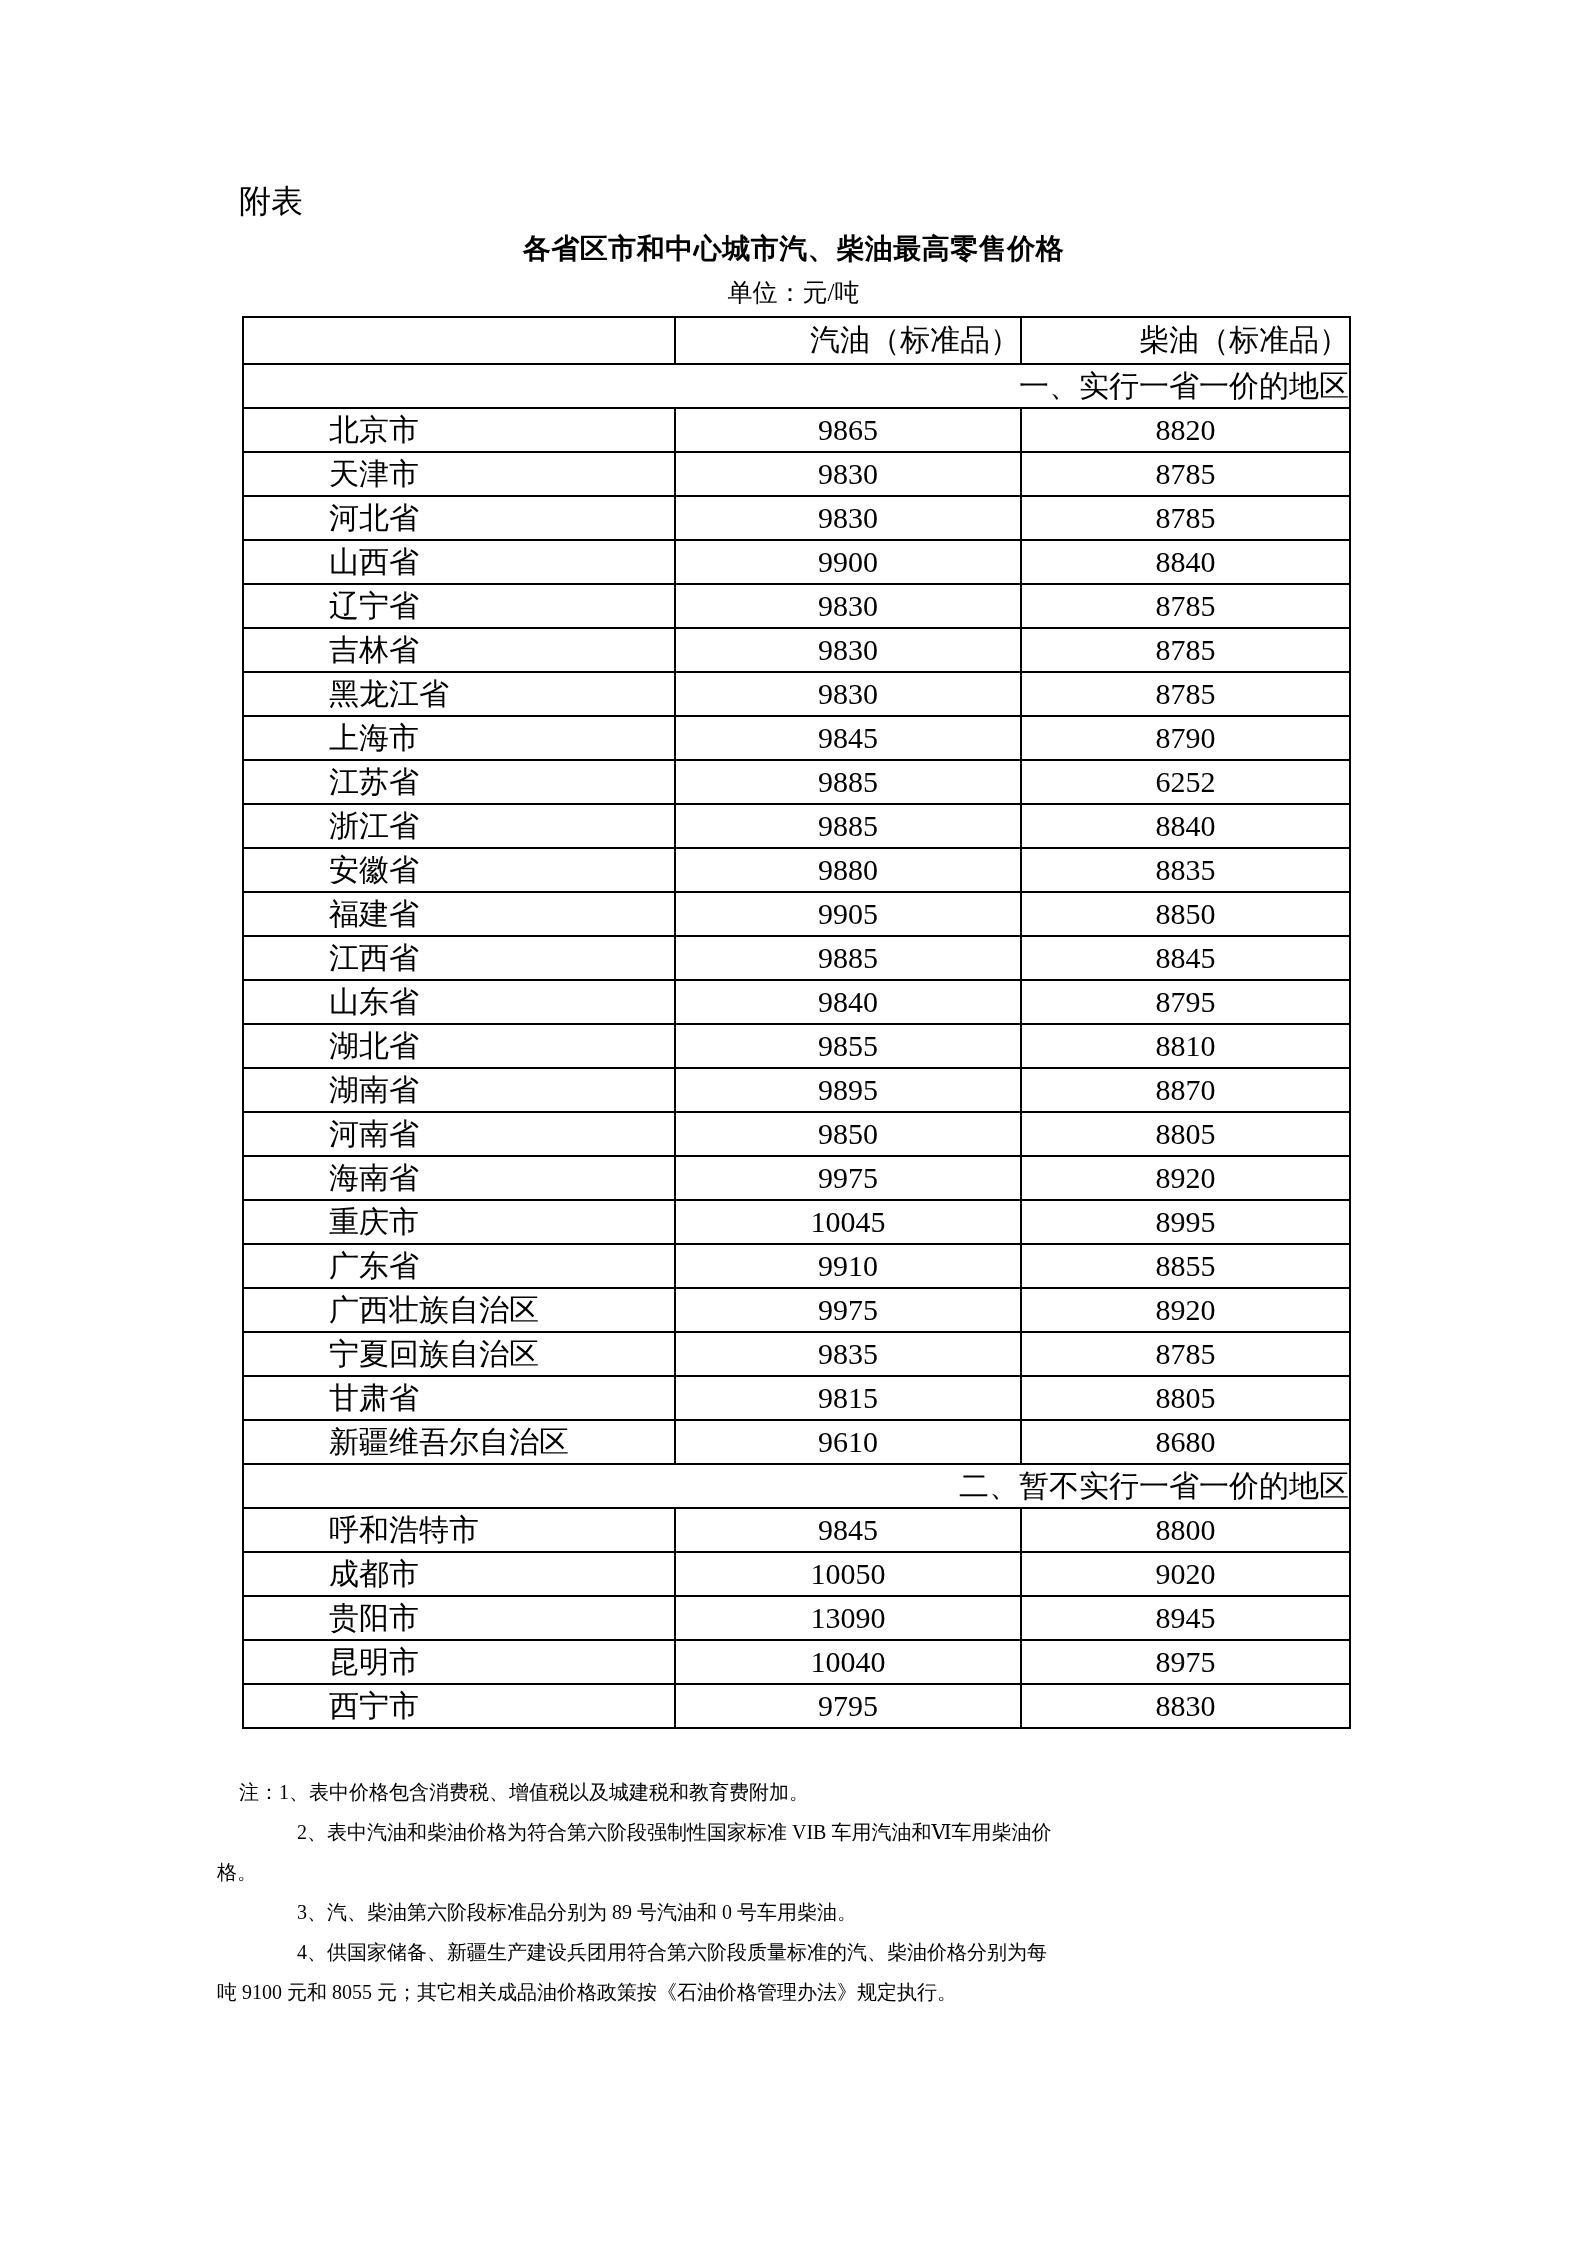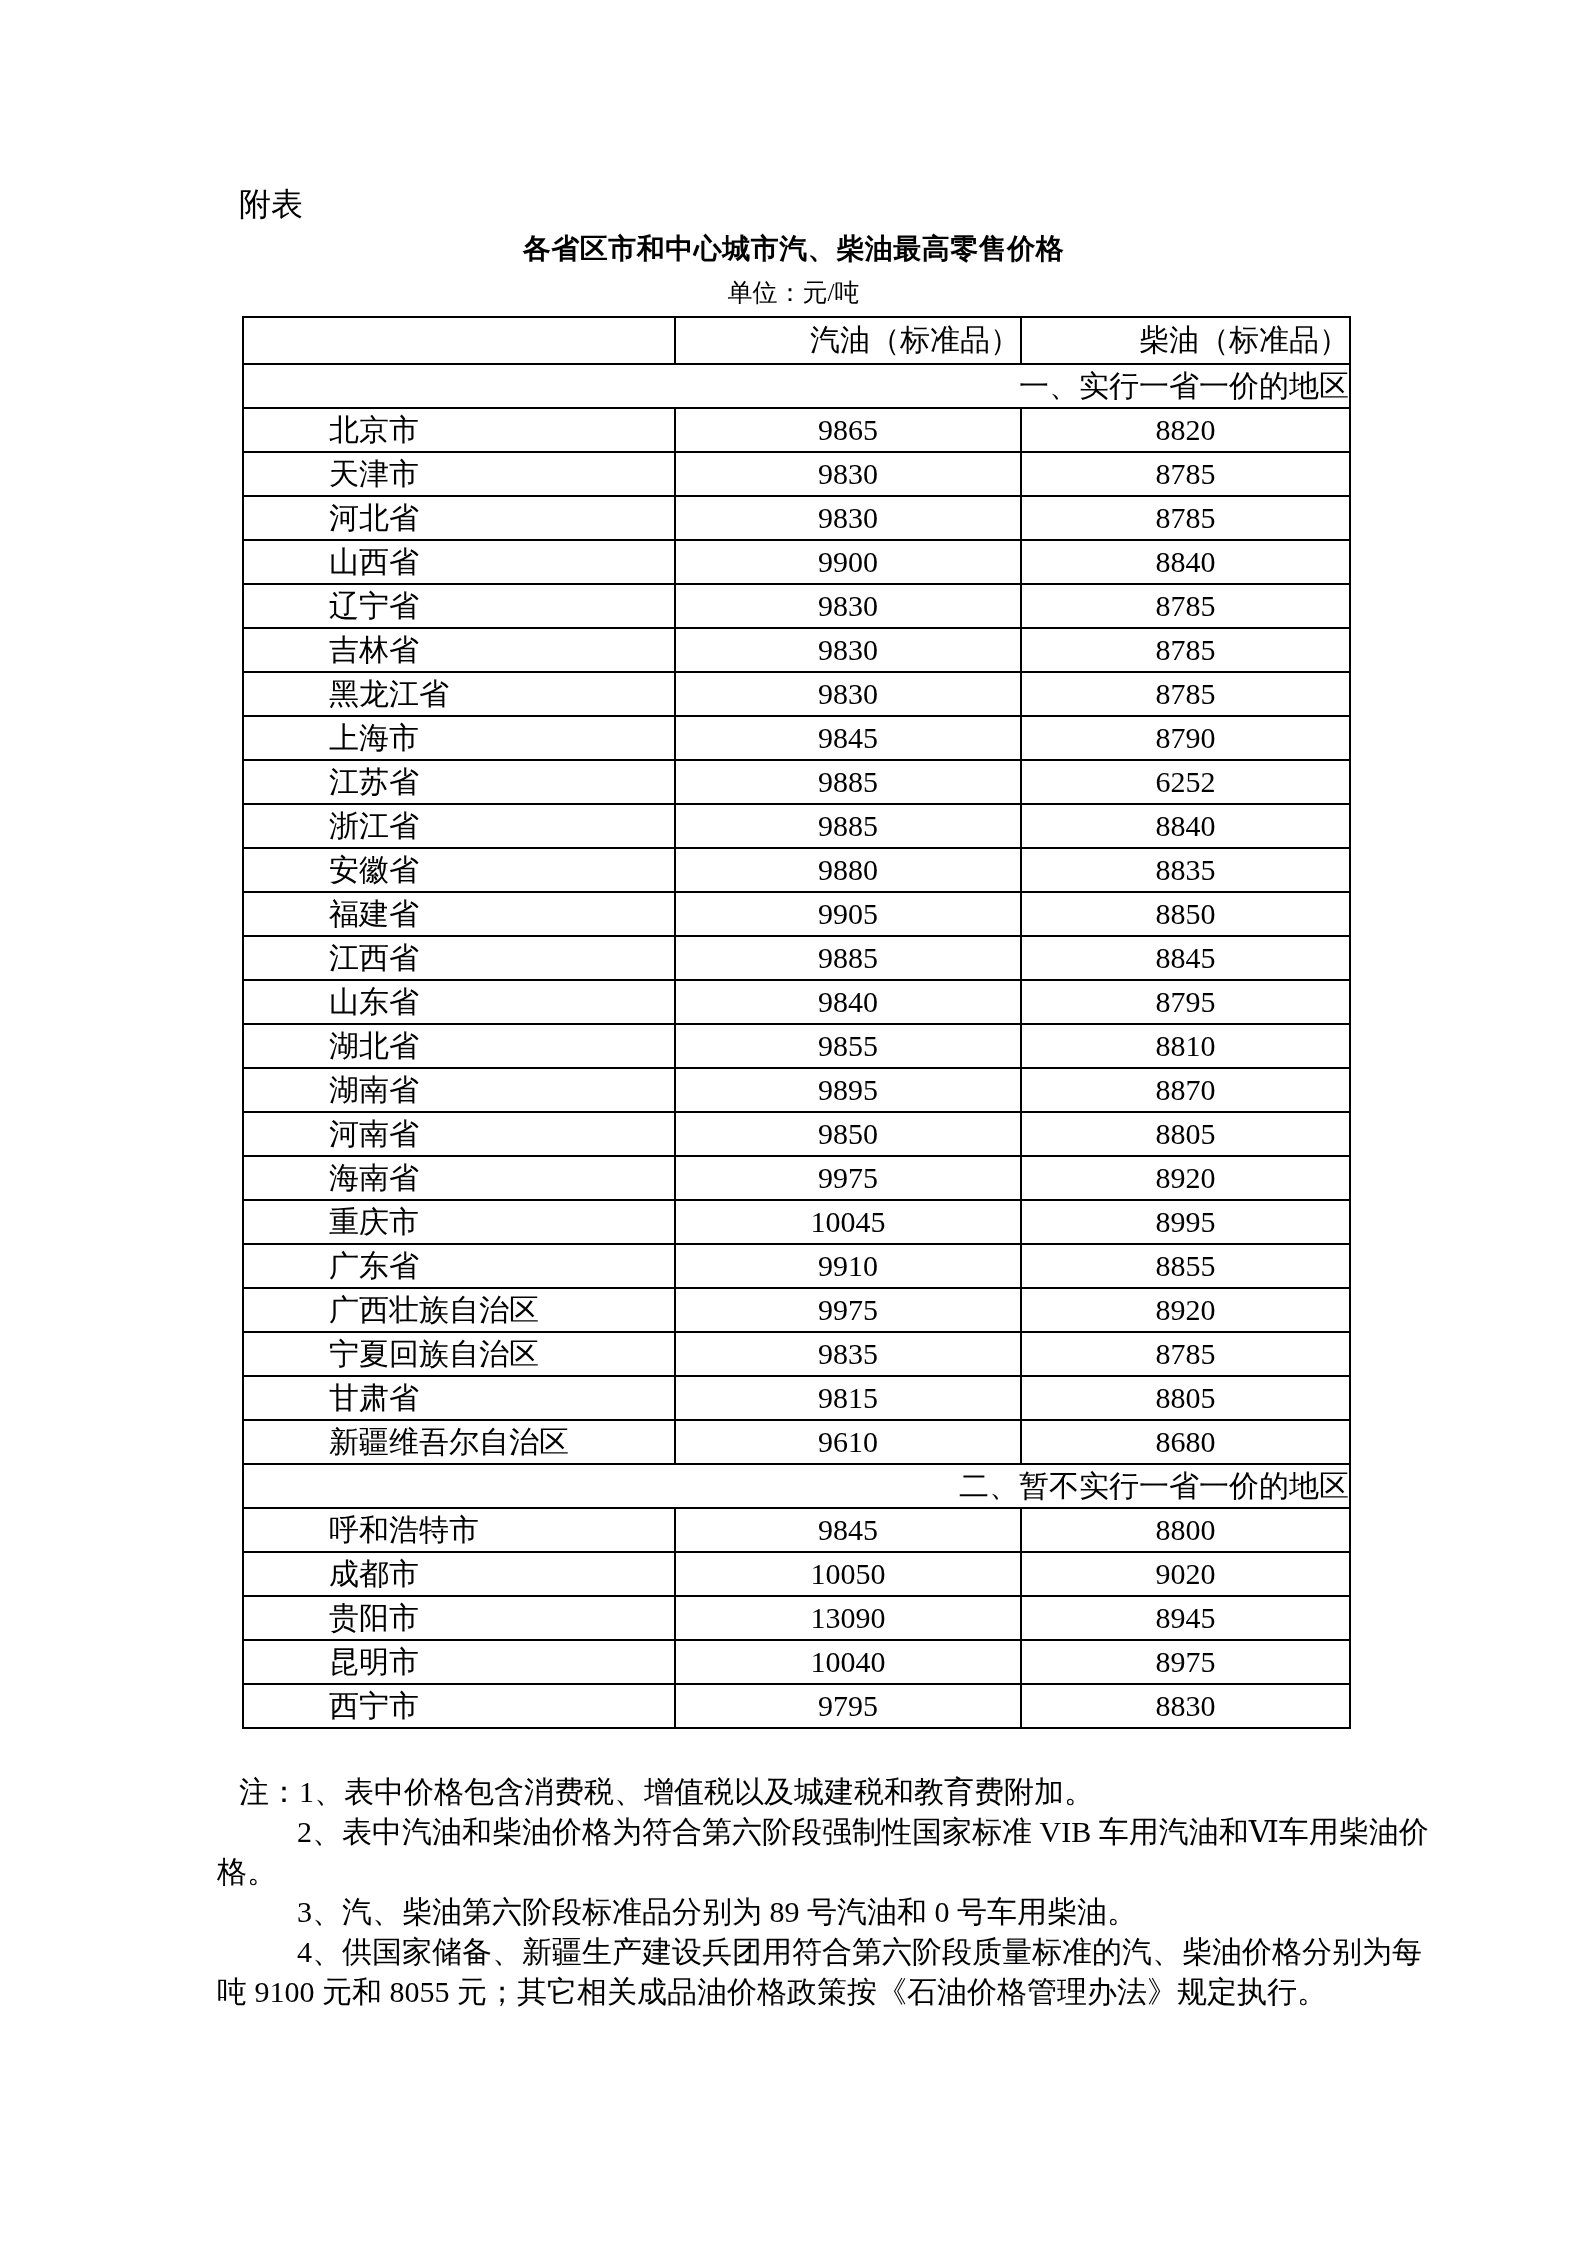--- a/index.html
+++ b/index.html
@@ -12,20 +12,21 @@
     font-family: "Liberation Serif", "DejaVu Serif", serif;
     overflow: hidden;
     margin: 0 auto;
   }
   .attach-label {
     position: absolute;
     left: 239px;
     top: 186px;
     font-size: 32px;
     line-height: 36px;
+    font-family: Liberation Mono, monospace;
   }
   .doc-title {
     position: absolute;
     left: 0;
     right: 0;
     top: 230px;
     text-align: center;
     font-size: 28px;
     line-height: 38px;
     font-weight: bold;
@@ -69,21 +70,21 @@
   .price-table td.region {
     text-align: left;
     padding-left: 85px;
   }
   .price-table td.num { text-align: center; }
   .notes {
     position: absolute;
     left: 217px;
     top: 1772px;
     width: 1230px;
-    font-size: 30px;
+    font-size: 20px;
   }
   .note-line {
     height: 40px;
     line-height: 40px;
     white-space: nowrap;
   }
   .indent-label { padding-left: 22px; }
   .indent-item  { padding-left: 80px; }
   .indent-wrap  { padding-left: 0; }
 </style>

